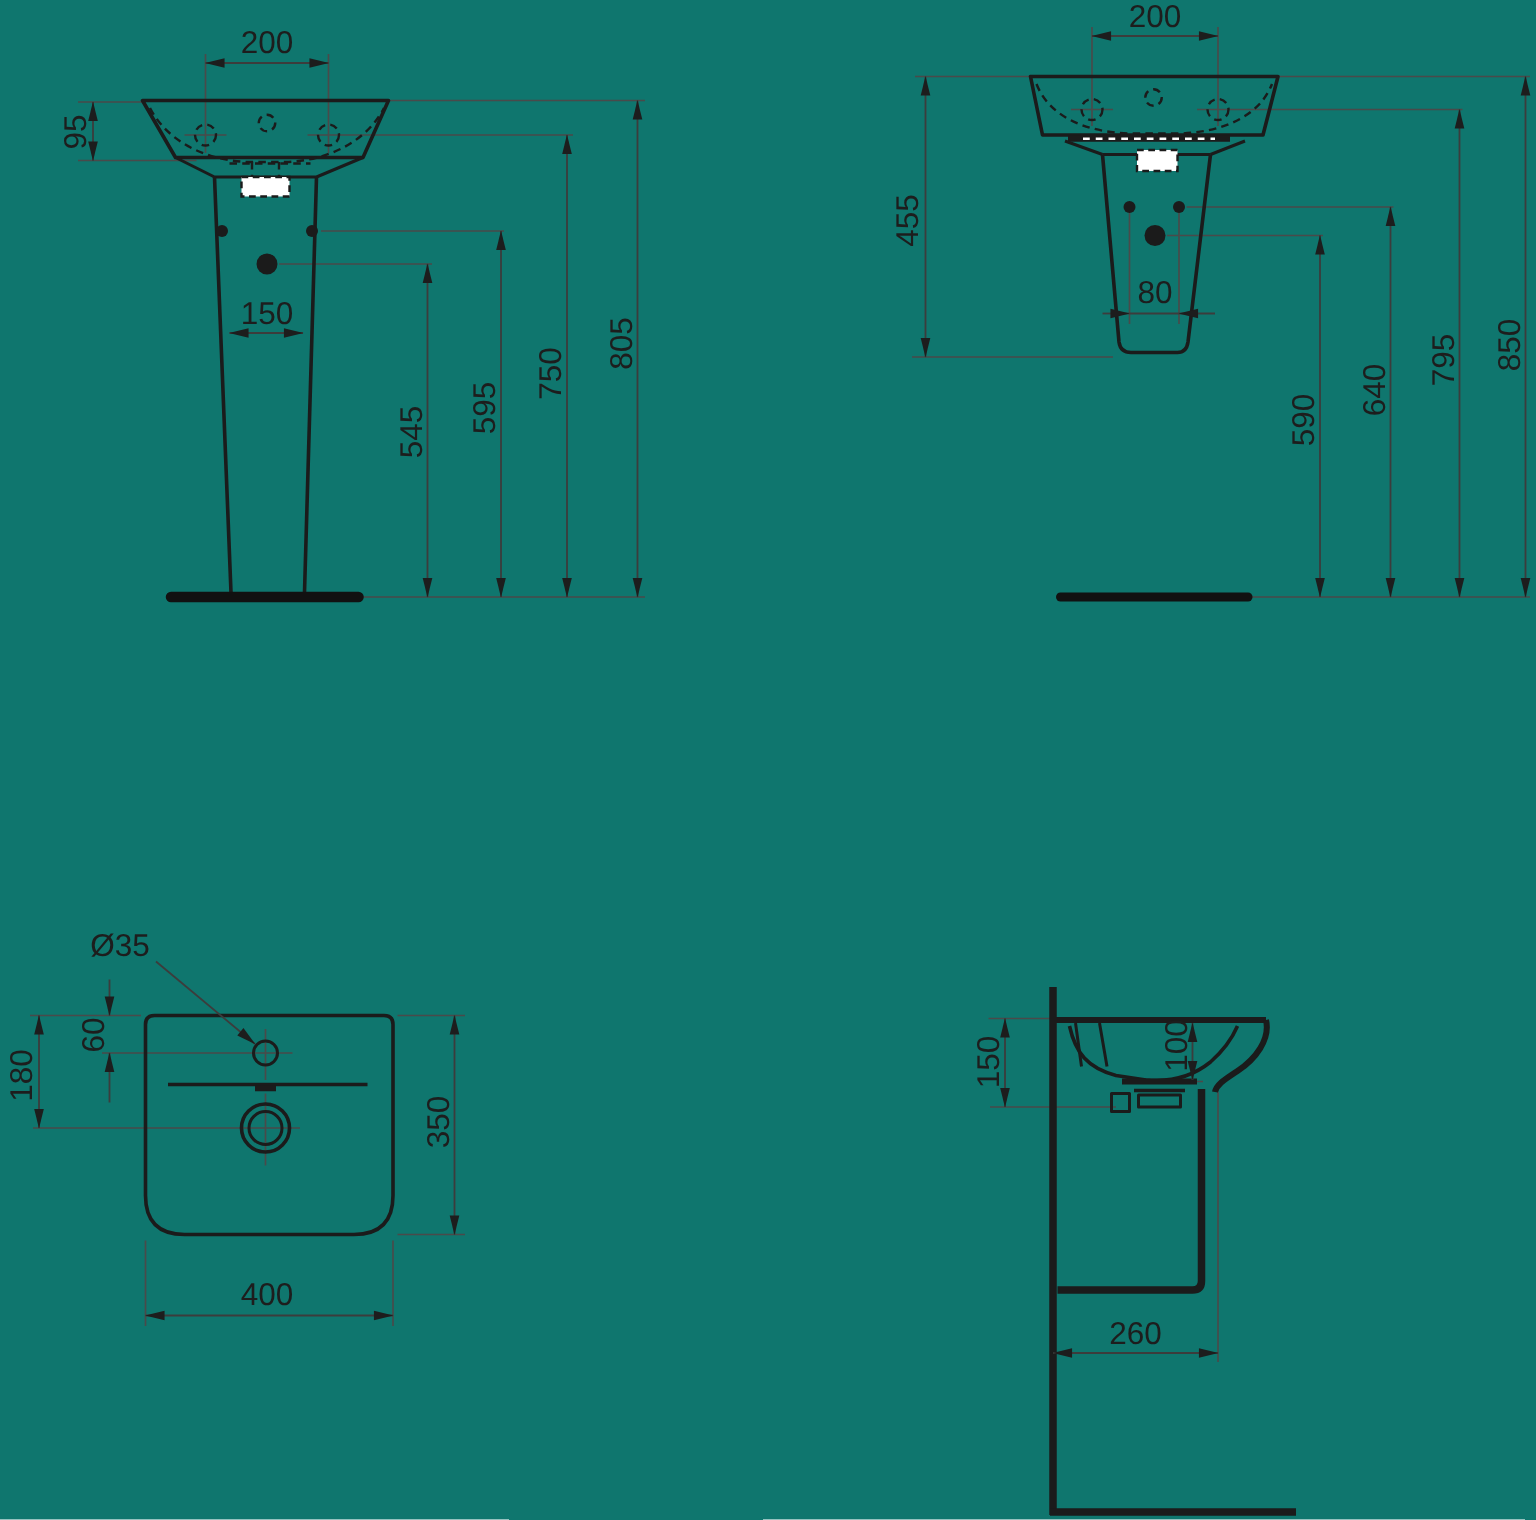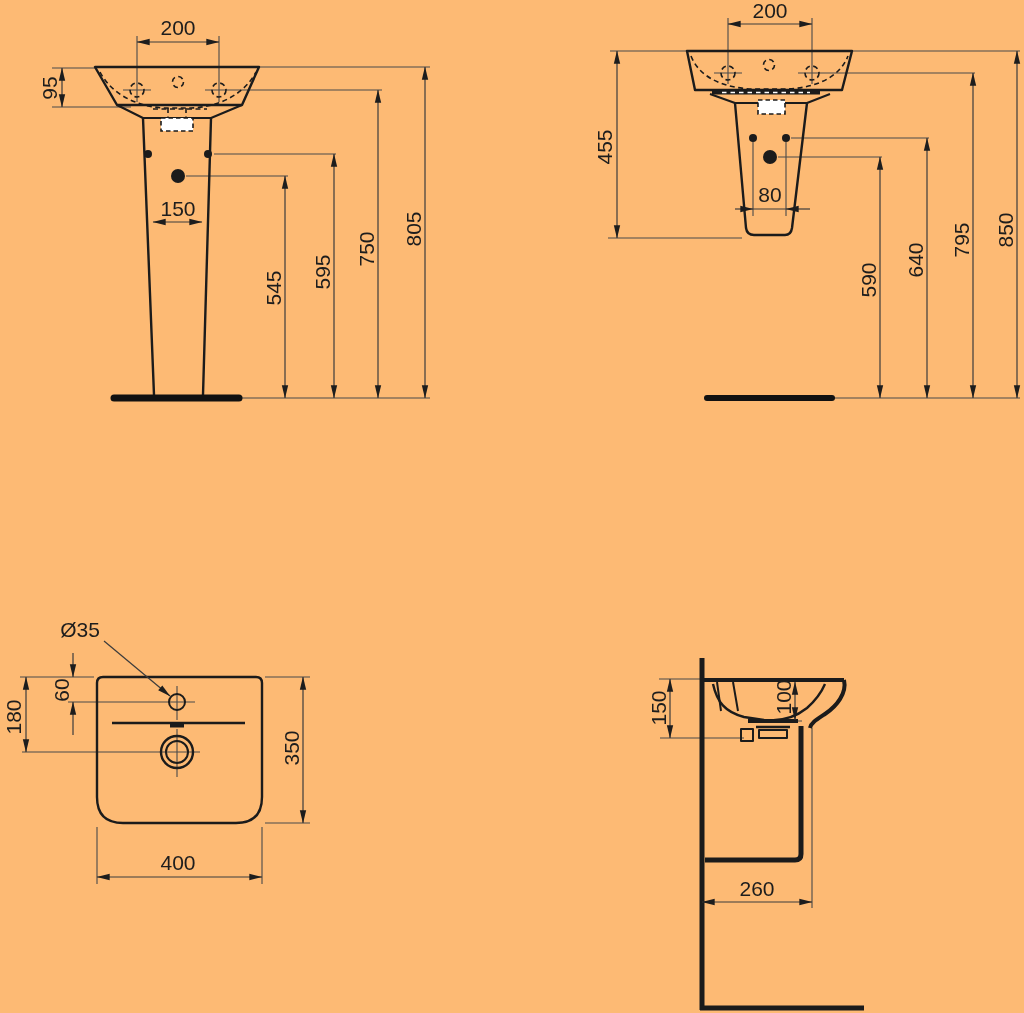--- a/index.html
+++ b/index.html
@@ -1,16 +1,16 @@
 <!DOCTYPE html>
 <html><head>
 <meta charset="utf-8">
 <style>
   html,body{margin:0;padding:0;background:#ffffff;}
-  .stage{position:relative;width:1024px;height:1013px;background:#fdba74;overflow:hidden;}
+  .stage{position:relative;width:1024px;height:1013px;background:#0f766e;overflow:hidden;}
   svg{display:block;}
   
   .thin{stroke:#4a4a4a;stroke-width:1.1;fill:none;}
   .dim{stroke:#3c3c3c;stroke-width:1.2;fill:none;}
   .outline{stroke:#1b1b1b;stroke-width:2.4;fill:none;stroke-linejoin:round;}
   .outline2{stroke:#1b1b1b;stroke-width:2;fill:none;stroke-linejoin:round;}
   .heavy{stroke:#1b1b1b;stroke-width:4;fill:none;stroke-linejoin:round;}
   .heavy5{stroke:#1b1b1b;stroke-width:5;fill:none;stroke-linejoin:round;}
   .base{stroke:#111111;stroke-width:7;stroke-linecap:round;fill:none;}
   .floorline{stroke:#111111;stroke-width:6;stroke-linecap:round;fill:none;}

